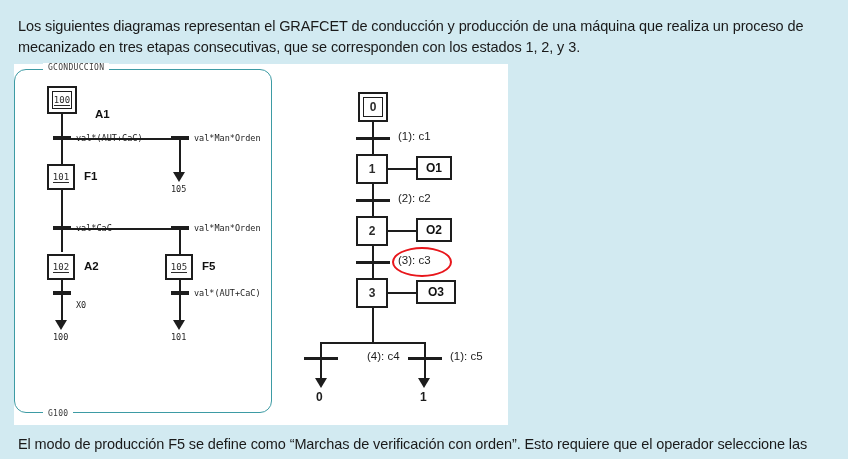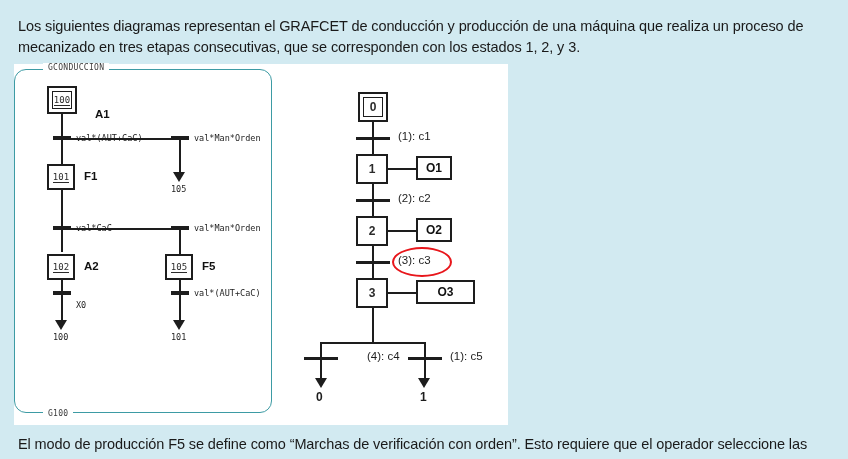--- a/index.html
+++ b/index.html
@@ -245,21 +245,21 @@
 
   <div class="vline" style="left:357.8px;top:182px;height:32px;"></div>
   <div class="tbar thin" style="left:342px;top:197px;"></div>
   <div class="tcond big" style="left:384px;top:190px;">(3): c3</div>
   <div class="circle-annot" style="left:378px;top:183px;width:60px;height:30px;"></div>
 
   <div class="step" style="left:342px;top:214px;width:32px;height:30px;">
     <span style="border-bottom:none;font-family:'Liberation Sans',sans-serif;font-weight:bold;font-size:12px;">3</span>
   </div>
   <div class="hline" style="left:374px;top:227.8px;width:28px;"></div>
-  <div class="actbox" style="left:402px;top:216px;width:59px;height:24px;">
+  <div class="actbox" style="left:402px;top:216px;width:40px;height:24px;">
     <span>O3</span>
   </div>
 
   <div class="vline" style="left:357.8px;top:244px;height:36px;"></div>
   <div class="hline" style="left:306px;top:278px;width:106px;"></div>
   <div class="vline" style="left:306px;top:278px;height:26px;"></div>
   <div class="vline" style="left:409.6px;top:278px;height:26px;"></div>
 
   <div class="tbar thin" style="left:290px;top:293px;"></div>
   <div class="tcond big" style="left:332px;top:286px;margin-left:21px;">(4): c4</div>

